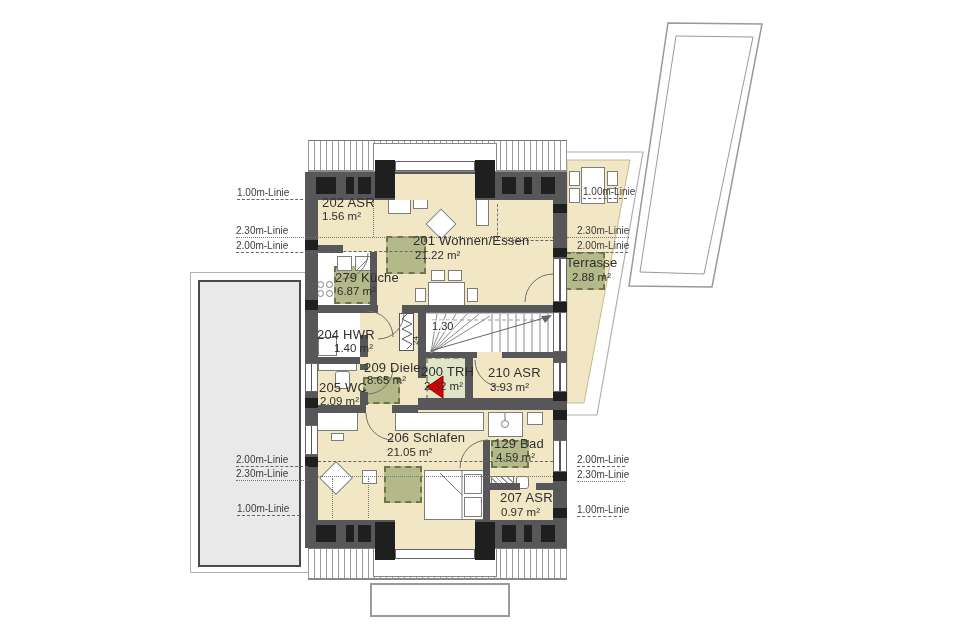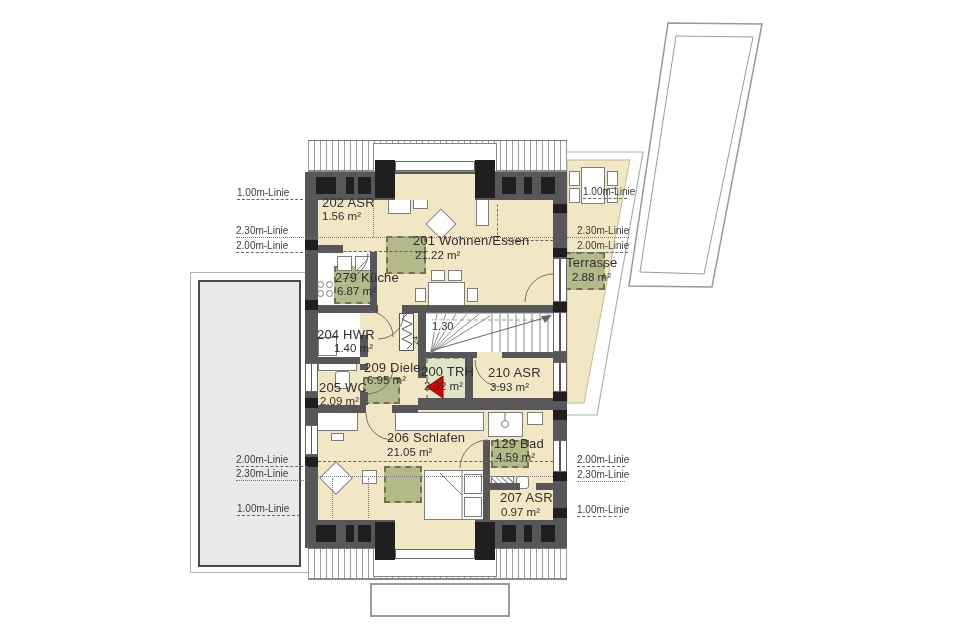--- a/index.html
+++ b/index.html
@@ -253,21 +253,21 @@
   <div class="abs area-label" style="left:322px;top:211px;">1.56 m²</div>
   <div class="abs room-label" style="left:413px;top:234px;">201 Wohnen/Essen</div>
   <div class="abs area-label" style="left:415px;top:250px;">21.22 m²</div>
   <div class="abs room-label" style="left:335px;top:271px;">279 Küche</div>
   <div class="abs area-label" style="left:337px;top:286px;">6.87 m²</div>
   <div class="abs room-label" style="left:317px;top:328px;">204 HWR</div>
   <div class="abs area-label" style="left:318px;top:343px;margin-left:16px;">1.40 m²</div>
   <div class="abs room-label" style="left:319px;top:381px;">205 WC</div>
   <div class="abs area-label" style="left:320px;top:396px;">2.09 m²</div>
   <div class="abs room-label" style="left:364px;top:361px;">209 Diele</div>
-  <div class="abs area-label" style="left:367px;top:375px;">6.95 m²</div>
+  <div class="abs area-label" style="left:367px;top:375px;">8.65 m²</div>
   <div class="abs room-label" style="left:421px;top:365px;">200 TRH</div>
   <div class="abs area-label" style="left:424px;top:381px;">2.32 m²</div>
   <div class="abs room-label" style="left:488px;top:366px;">210 ASR</div>
   <div class="abs area-label" style="left:490px;top:382px;">3.93 m²</div>
   <div class="abs room-label" style="left:387px;top:431px;">206 Schlafen</div>
   <div class="abs area-label" style="left:387px;top:447px;">21.05 m²</div>
   <div class="abs room-label" style="left:494px;top:437px;">129 Bad</div>
   <div class="abs area-label" style="left:496px;top:452px;">4.59 m²</div>
   <div class="abs room-label" style="left:500px;top:491px;">207 ASR</div>
   <div class="abs area-label" style="left:501px;top:507px;">0.97 m²</div>

